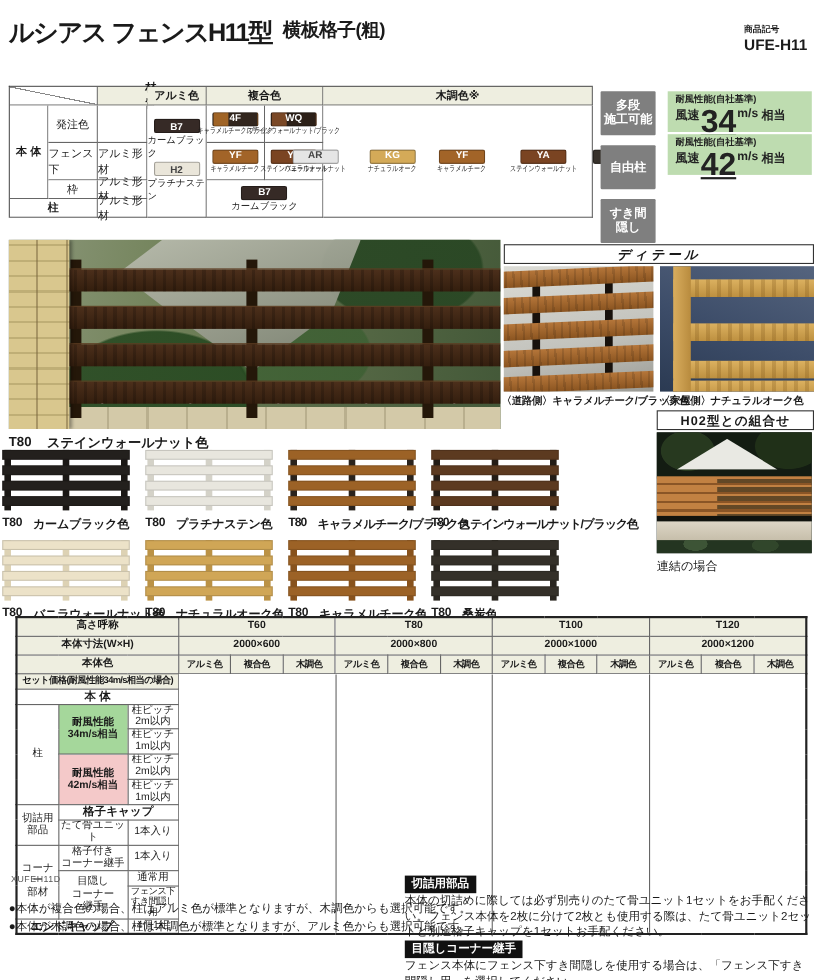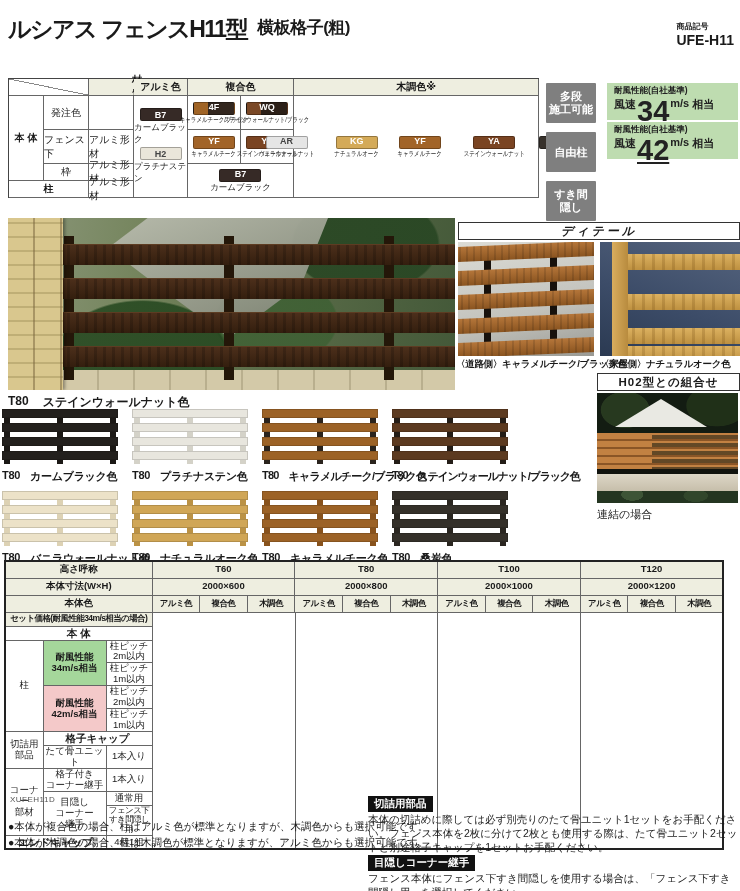--- a/index.html
+++ b/index.html
@@ -123,21 +123,21 @@
   .variants{left:2px;top:408px;display:grid;grid-template-columns:repeat(4,116px);column-gap:14px;row-gap:6px;}
   .vitem{width:116px;}
   .fence{position:relative;height:57px;}
   .fence .post{position:absolute;top:1px;width:6px;height:55px;background:var(--post);}
   .fence .p1{left:2px;}.fence .p2{left:55px;}.fence .p3{right:2px;}
   .fence .rails{position:absolute;left:0;right:0;top:1px;display:flex;flex-direction:column;gap:5px;}
   .fence .rail{height:9px;background:var(--rail);outline:1px solid rgba(0,0,0,.14);outline-offset:-1px;}
   .vcap{margin-top:4px;font-size:11px;font-weight:bold;display:flex;gap:10px;white-space:nowrap;letter-spacing:-0.3px;}
 
   
-  .stable{left:4px;top:560px;}
+  .stable{left:14px;top:560px;}
   table.spec{border-collapse:collapse;table-layout:fixed;width:719px;border:2px solid #222;}
   table.spec td{border:1px solid #666;font-size:9.5px;text-align:center;vertical-align:middle;
     padding:0 1px;line-height:1.15;overflow:hidden;}
   table.spec .hd{background:#eeeee0;font-weight:bold;}
   table.spec .green{background:#a5d79b;font-weight:bold;}
   table.spec .pink{background:#f4c9c9;font-weight:bold;}
   table.spec .bold{font-weight:bold;font-size:10.5px;}
   table.spec .small{font-size:8.5px;letter-spacing:-0.6px;}
   .blankbody{position:relative;background:#fff;}
   .blankbody .dv{position:absolute;top:0;bottom:0;width:1px;background:#666;}

